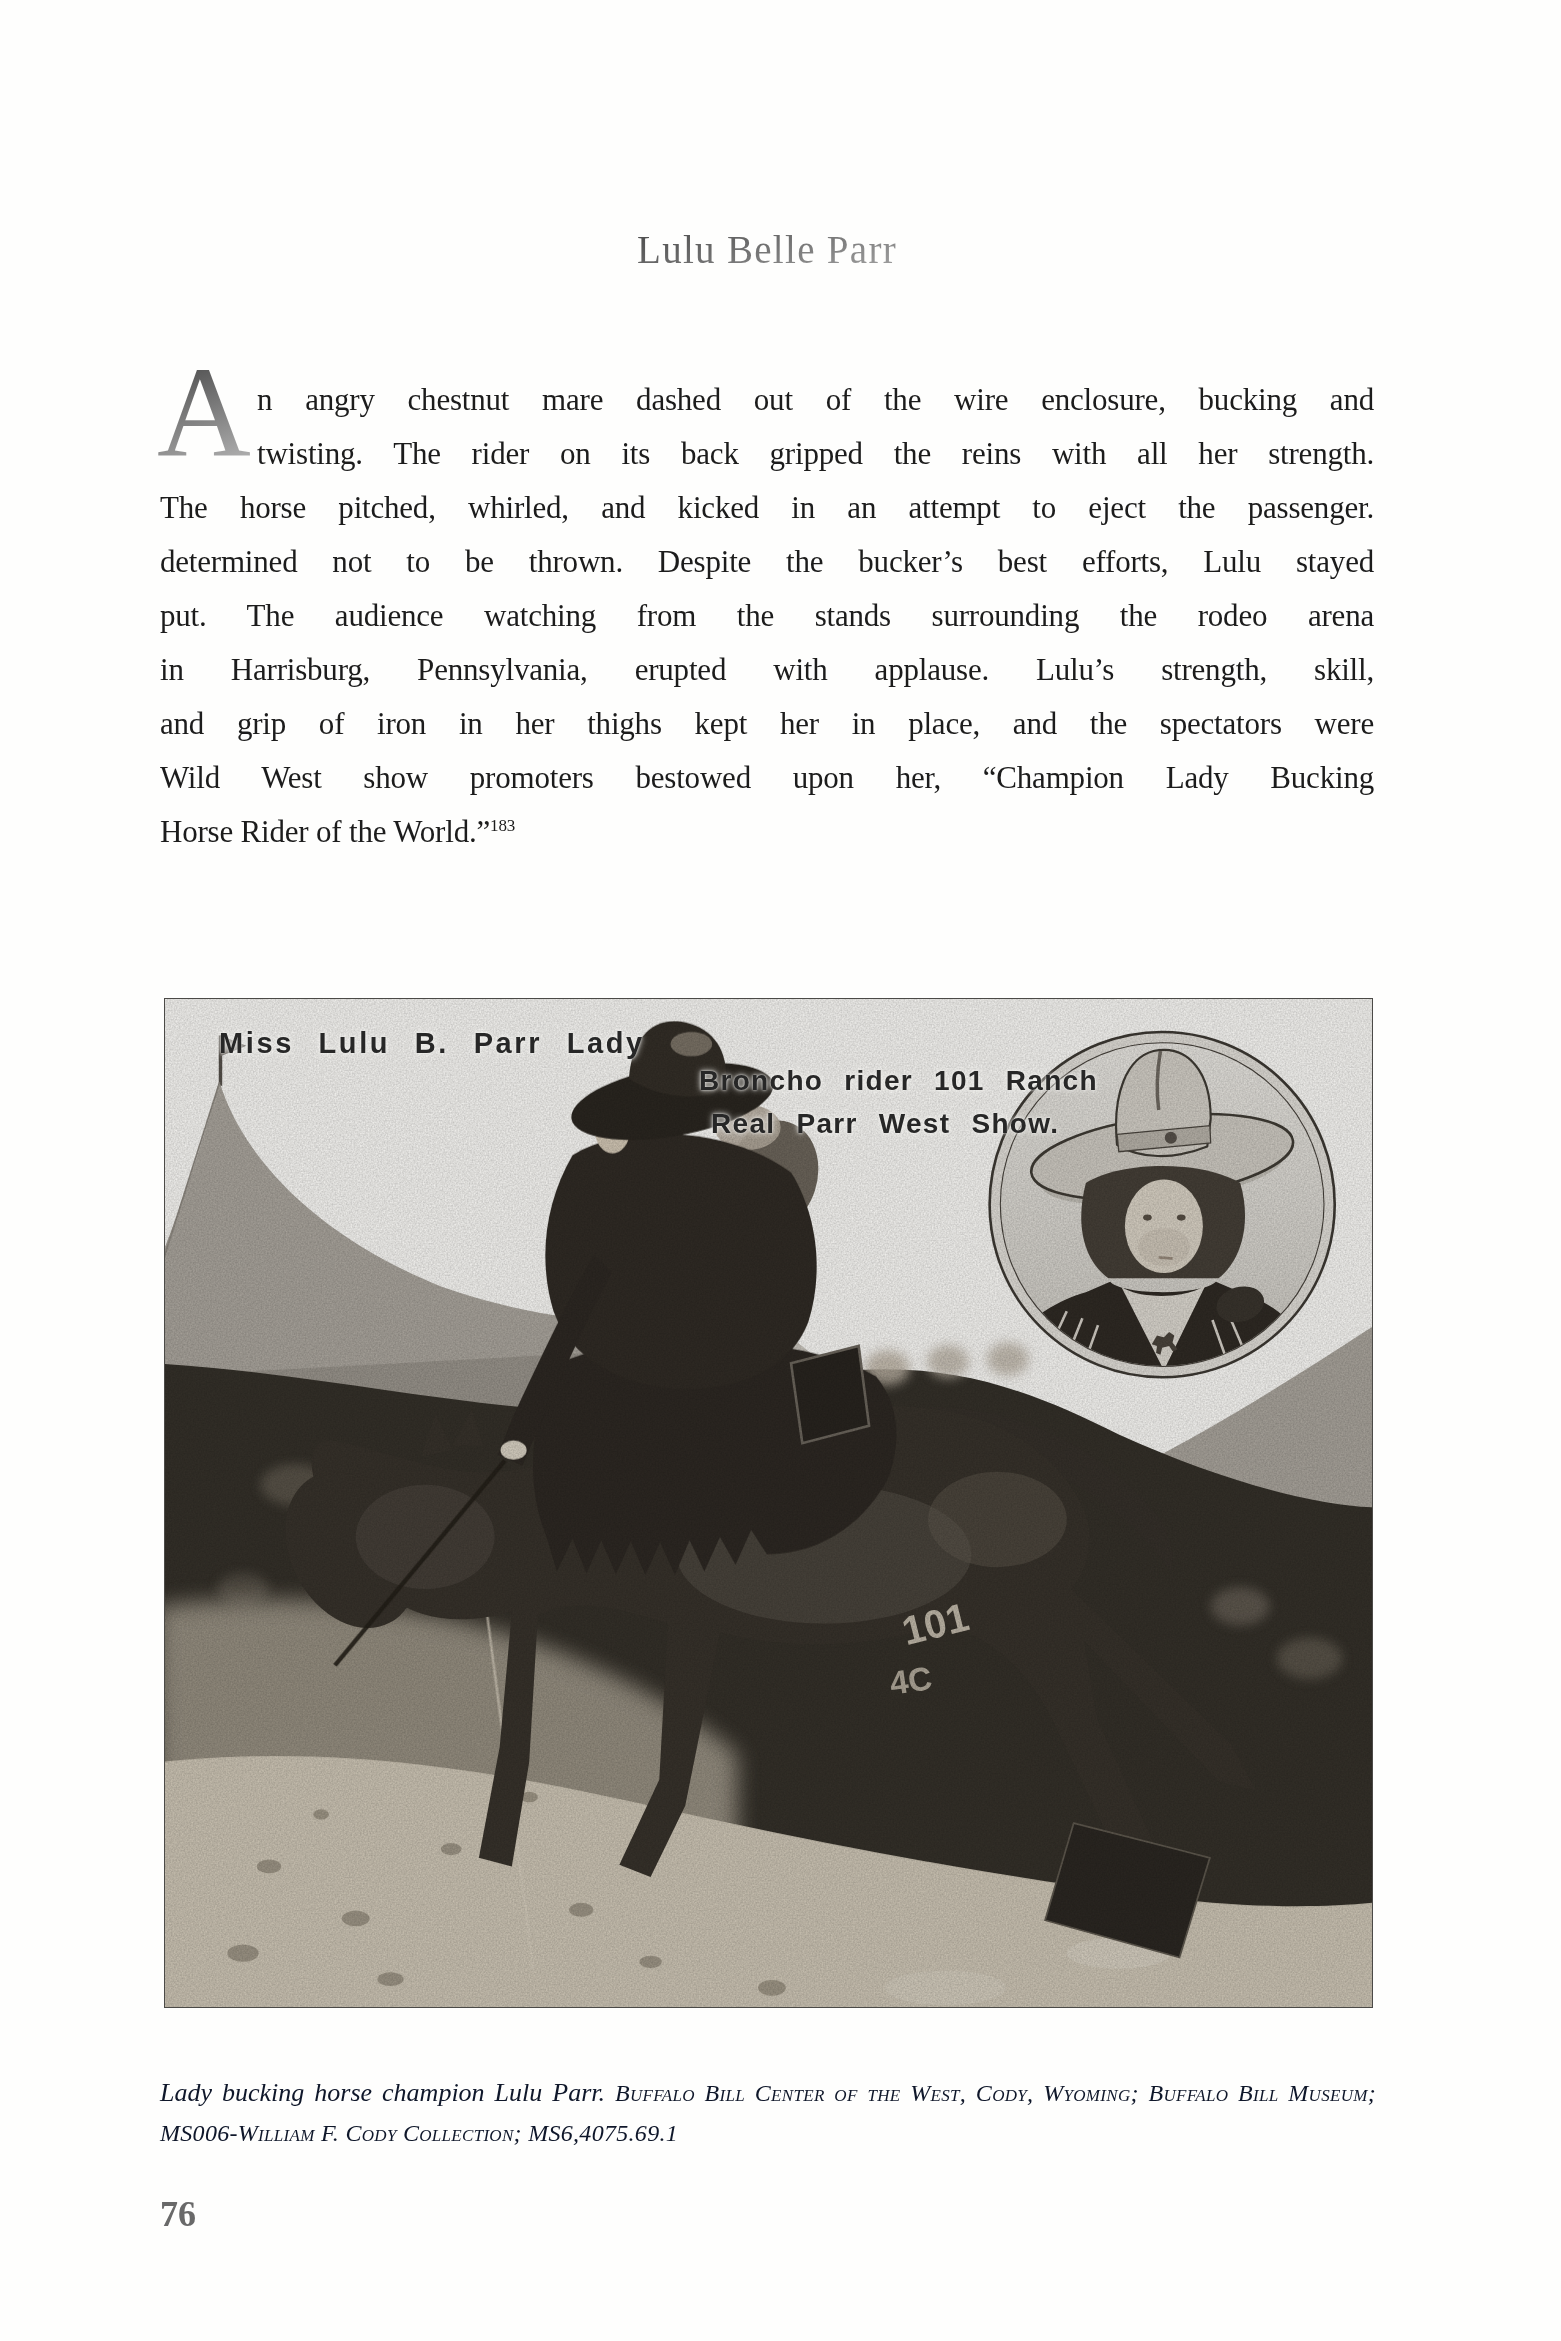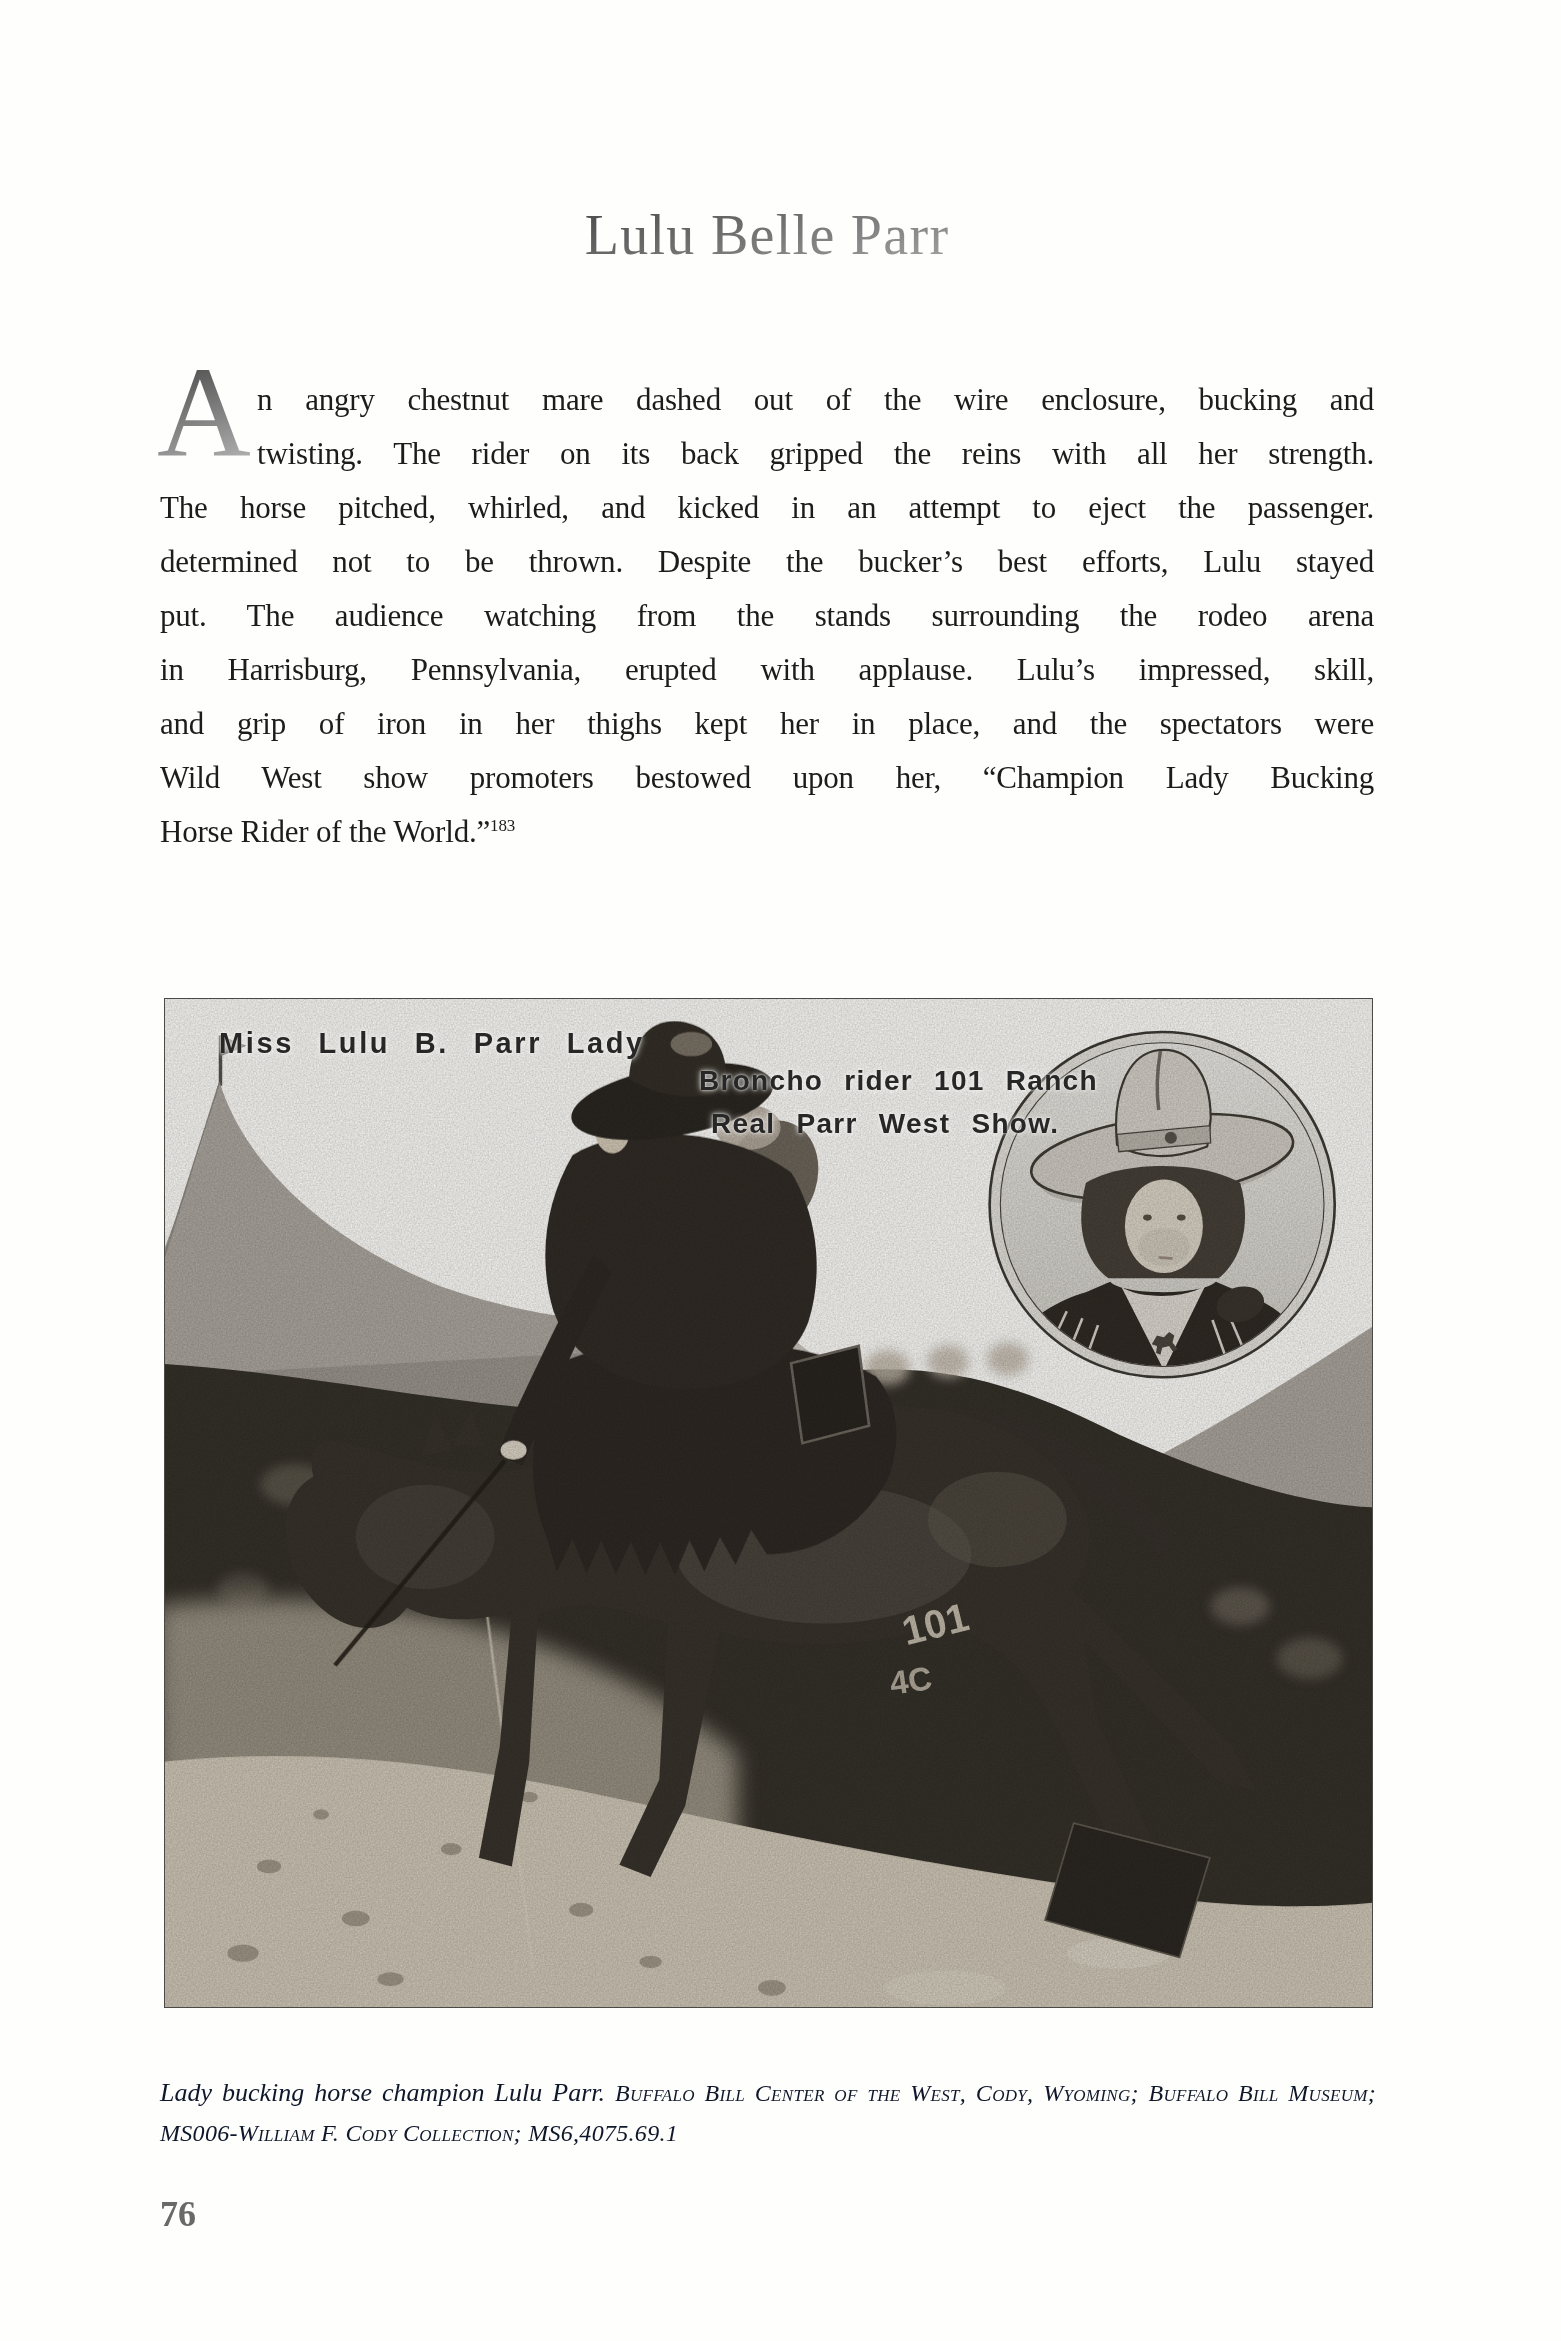--- a/index.html
+++ b/index.html
@@ -7,24 +7,24 @@
     position:relative;
     width:1561px;height:2342px;
     background:#fefefd;
     overflow:hidden;
     font-family:"Liberation Serif", serif;
   }
   
   .title-wrap{position:absolute;left:160px;top:206px;width:1214px;text-align:center;}
   .title{
     display:inline-block;
-    font-size:56px;line-height:1.05;letter-spacing:1.3px;
+    font-size:39px;line-height:1.05;letter-spacing:1.3px;
     color:#6c6c6c;
     background:linear-gradient(165deg,#4e4e4e 5%,#9a9a9a 90%);
-    -webkit-background-clip:text;background-clip:text;
+    -webkit-background-clip:text;background-clip:text;margin-top:24px;
     -webkit-text-fill-color:transparent;
   }
   
   .paragraph{position:absolute;left:160px;top:373px;width:1214px;color:#1c1c1c;}
   .bodyline{
     height:54px;line-height:54px;font-size:31px;letter-spacing:-0.2px;
     text-align:justify;text-align-last:justify;
     white-space:normal;overflow:visible;
   }
   .bodyline.indent{padding-left:97px;}
@@ -77,21 +77,21 @@
   </div>
 
   <div class="dropcap">A</div>
 
   <div class="paragraph">
     <div class="bodyline indent">n angry chestnut mare dashed out of the wire enclosure, bucking and</div>
     <div class="bodyline indent">twisting. The rider on its back gripped the reins with all her strength.</div>
     <div class="bodyline">The horse pitched, whirled, and kicked in an attempt to eject the passenger.</div>
     <div class="bodyline">determined not to be thrown. Despite the bucker’s best efforts, Lulu stayed</div>
     <div class="bodyline">put. The audience watching from the stands surrounding the rodeo arena</div>
-    <div class="bodyline">in Harrisburg, Pennsylvania, erupted with applause. Lulu’s impressed, skill,</div>
+    <div class="bodyline">in Harrisburg, Pennsylvania, erupted with applause. Lulu’s strength, skill,</div>
     <div class="bodyline">and grip of iron in her thighs kept her in place, and the spectators were</div>
     <div class="bodyline">Wild West show promoters bestowed upon her, “Champion Lady Bucking</div>
     <div class="bodyline last">
       <span>Horse Rider of the World.”</span><sup>183</sup>
     </div>
   </div>
 
   <figure class="photo" style="margin:0">
     <svg viewBox="0 0 1392 1162" preserveAspectRatio="none" aria-hidden="true">
       <defs>

